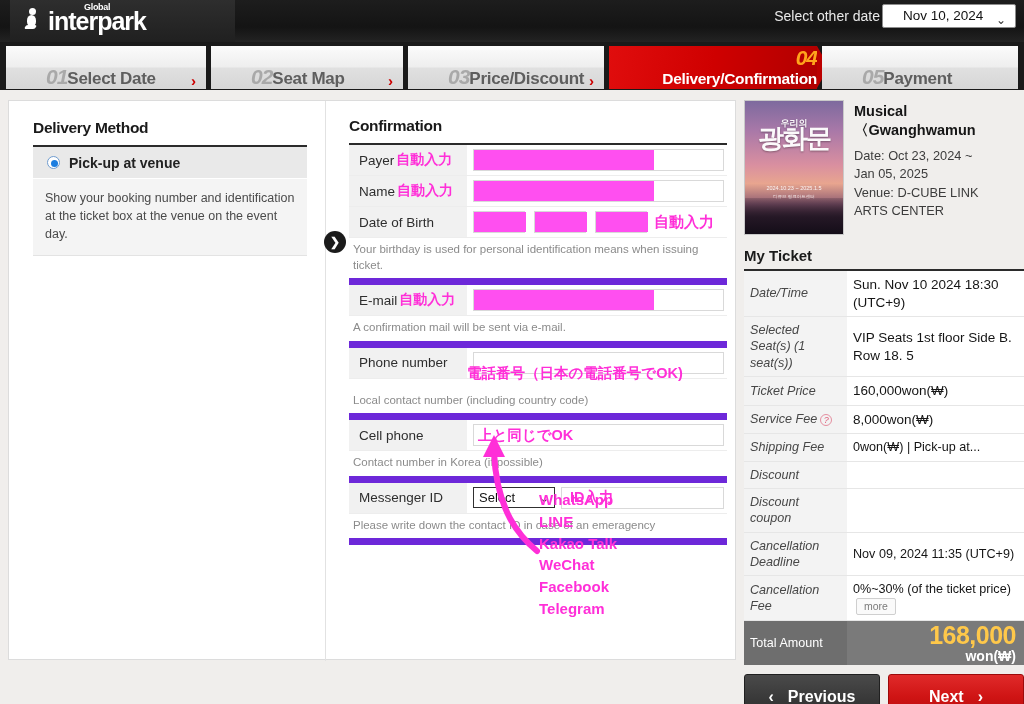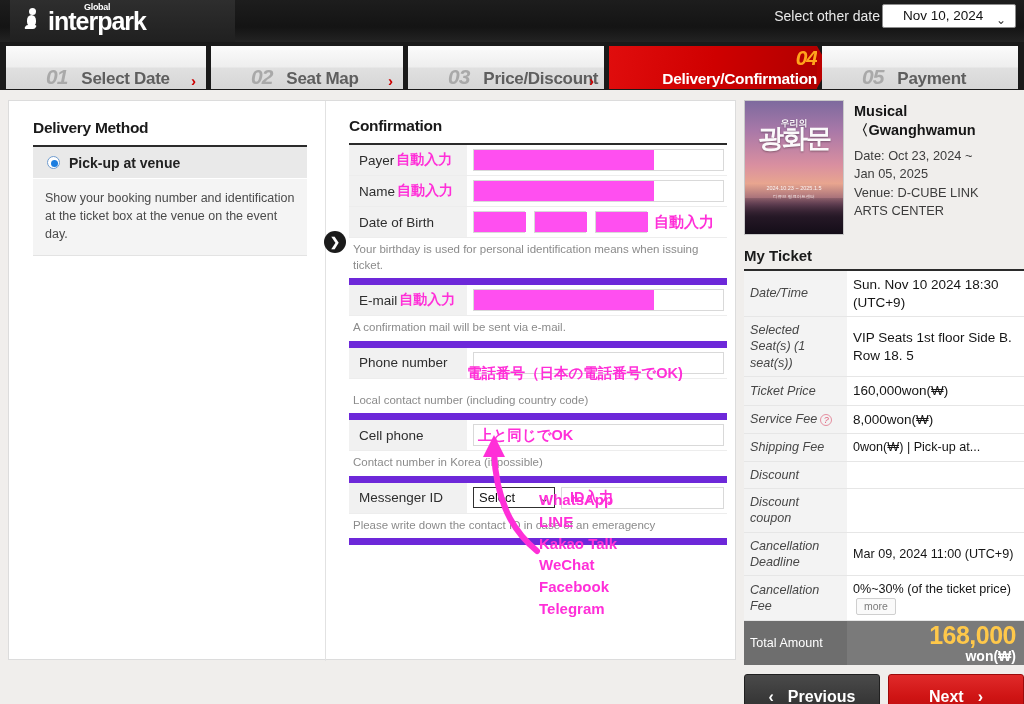--- a/index.html
+++ b/index.html
@@ -52,21 +52,21 @@
   .step{
     position:absolute; top:4px; height:43px;
     background:linear-gradient(180deg,#fbfbfb 0%, #eeeeee 48%, #e0e0e0 52%, #d6d6d6 100%);
     display:flex; align-items:flex-end;padding-left:24px;
   }
   .step .num{
     font-size:21px; font-weight:bold; color:#a9a9a9; font-style:italic;
     margin-left:16px; letter-spacing:-1px;
   }
   .step .lbl{
-    font-size:17px; font-weight:bold; color:#5e5e5e; margin-left:14px; letter-spacing:-0.3px;
+    font-size:17px; font-weight:bold; color:#5e5e5e; letter-spacing:-0.3px;
   }
   .step .arw{ color:#cc0000; font-size:15px; font-weight:bold; position:absolute; right:10px; }
   .step.active{
     background:linear-gradient(100deg,#e00d0d 0%, #cf0000 50%, #b00000 100%);
     flex-direction:column;
   }
   .step.active .num{ color:#ffa41c; }
   .step.active .lbl{ color:#fff; font-size:15.5px; margin-left:8px;}
   .step.active::after{
     content:""; position:absolute; right:-12px; top:0;
@@ -418,21 +418,21 @@
     <tr>
       <td class="k">Discount</td>
       <td class="v"></td>
     </tr>
     <tr>
       <td class="k">Discount coupon</td>
       <td class="v"></td>
     </tr>
     <tr>
       <td class="k">Cancellation Deadline</td>
-      <td class="v red">Mar 09, 2024 11:00 (UTC+9)</td>
+      <td class="v red">Nov 09, 2024 11:35 (UTC+9)</td>
     </tr>
     <tr>
       <td class="k">Cancellation Fee</td>
       <td class="v red">
         <span>0%~30% (of the ticket price)</span><span class="morebtn">more</span>
       </td>
     </tr>
   </tbody>
     </table>
 

